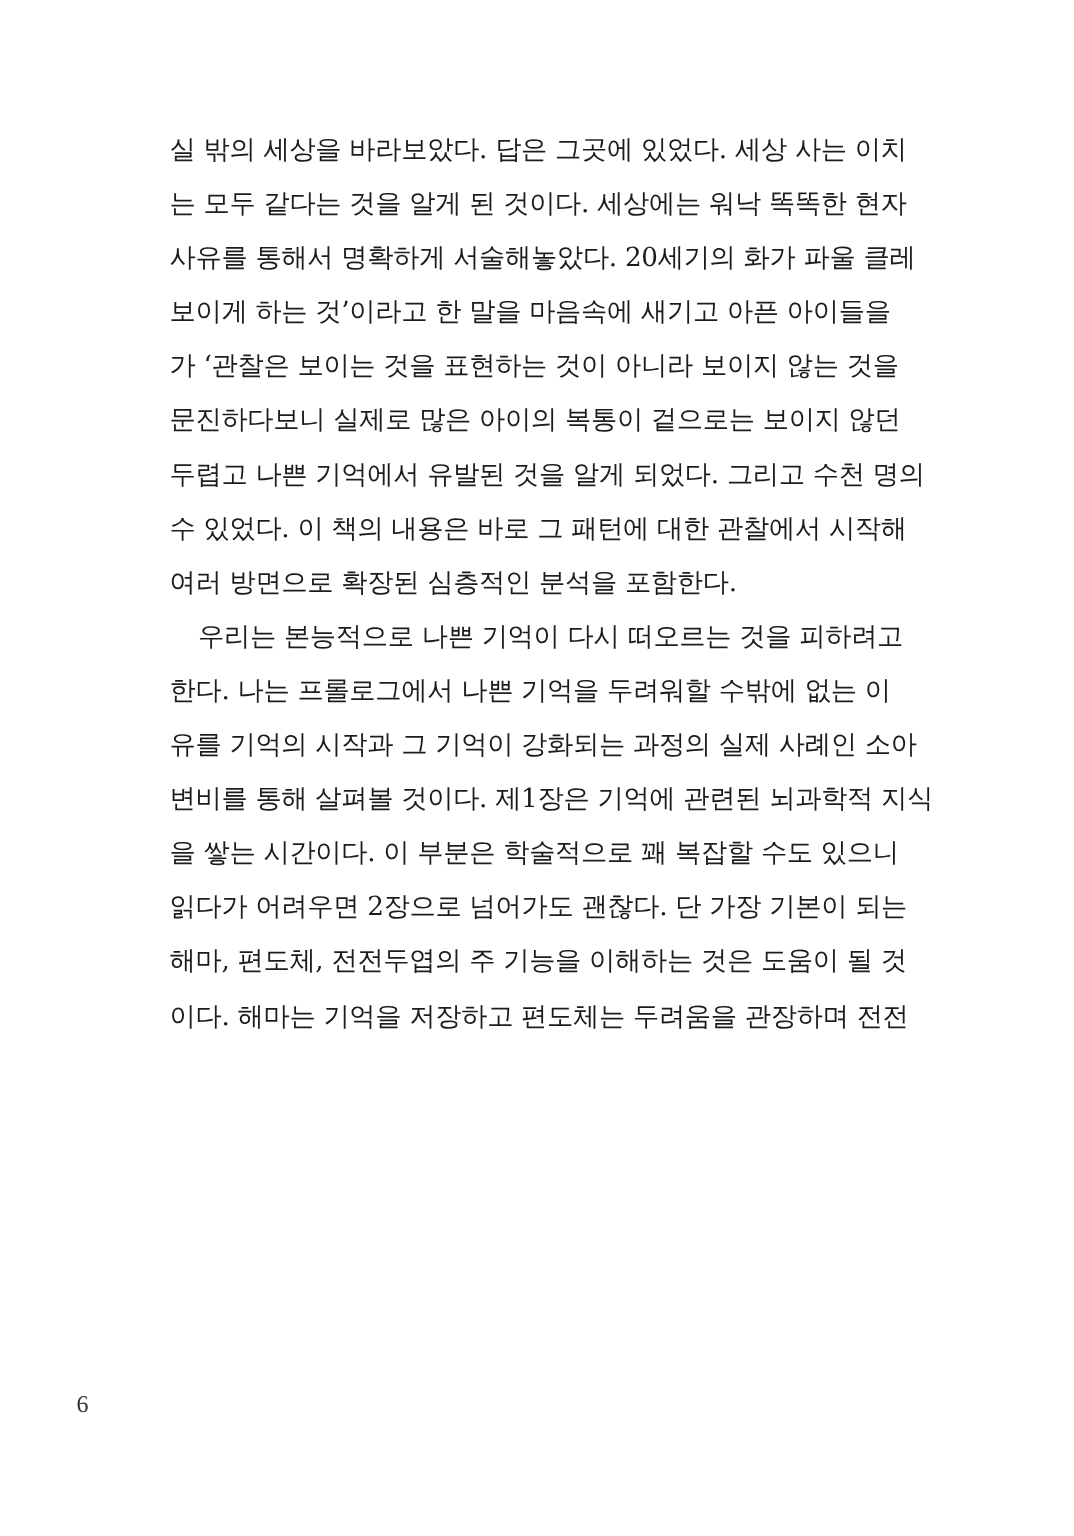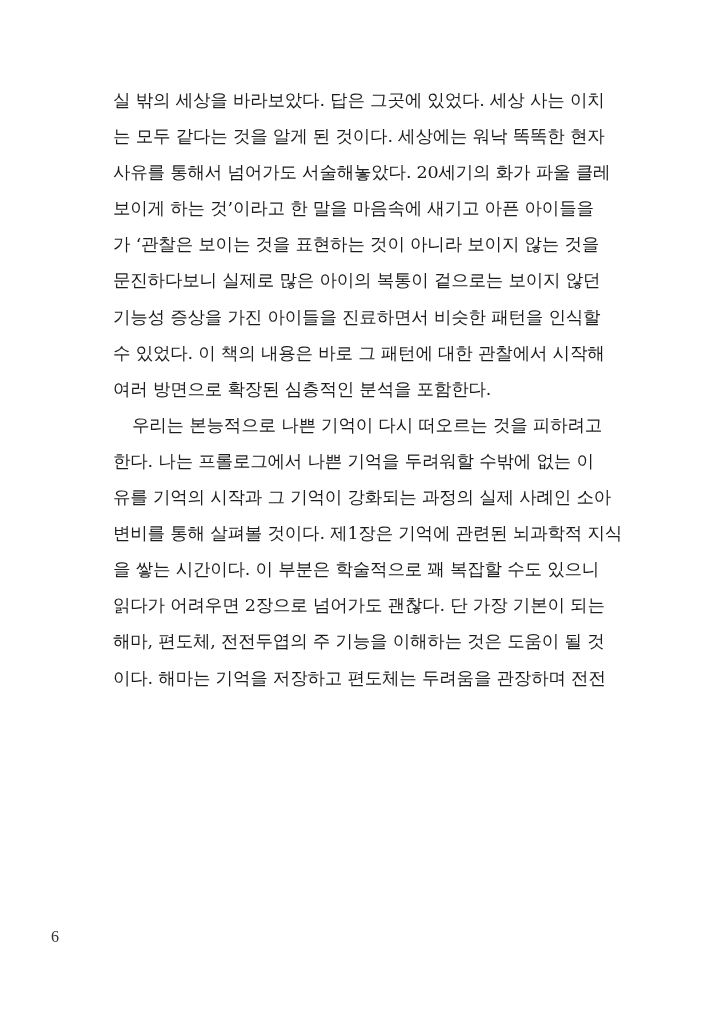--- a/index.html
+++ b/index.html
@@ -56,25 +56,25 @@
   </style>
 </head>
 <body>
 
 <div class="page">
   <div class="body-text">
 
     <div>
       <span class="line">실 밖의 세상을 바라보았다. 답은 그곳에 있었다. 세상 사는 이치</span>
       <span class="line">는 모두 같다는 것을 알게 된 것이다. 세상에는 워낙 똑똑한 현자</span>
-      <span class="line">사유를 통해서 넘어가도 서술해놓았다. 20세기의 화가 파울 클레</span>
+      <span class="line">사유를 통해서 명확하게 서술해놓았다. 20세기의 화가 파울 클레</span>
       <span class="line">보이게 하는 것’이라고 한 말을 마음속에 새기고 아픈 아이들을</span>
       <span class="line">가 ‘관찰은 보이는 것을 표현하는 것이 아니라 보이지 않는 것을</span>
       <span class="line">문진하다보니 실제로 많은 아이의 복통이 겉으로는 보이지 않던</span>
-      <span class="line">기능성 증상을 가진 아이들을 진료하면서 비슷한 패턴을 인식할</span>
+      <span class="line">두렵고 나쁜 기억에서 유발된 것을 알게 되었다. 그리고 수천 명의</span>
       <span class="line">수 있었다. 이 책의 내용은 바로 그 패턴에 대한 관찰에서 시작해</span>
       <span class="line last">여러 방면으로 확장된 심층적인 분석을 포함한다.</span>
     </div>
 
     <div>
       <span class="line indent">우리는 본능적으로 나쁜 기억이 다시 떠오르는 것을 피하려고</span>
       <span class="line">한다. 나는 프롤로그에서 나쁜 기억을 두려워할 수밖에 없는 이</span>
       <span class="line">유를 기억의 시작과 그 기억이 강화되는 과정의 실제 사례인 소아</span>
       <span class="line">변비를 통해 살펴볼 것이다. 제1장은 기억에 관련된 뇌과학적 지식</span>
       <span class="line">을 쌓는 시간이다. 이 부분은 학술적으로 꽤 복잡할 수도 있으니</span>

